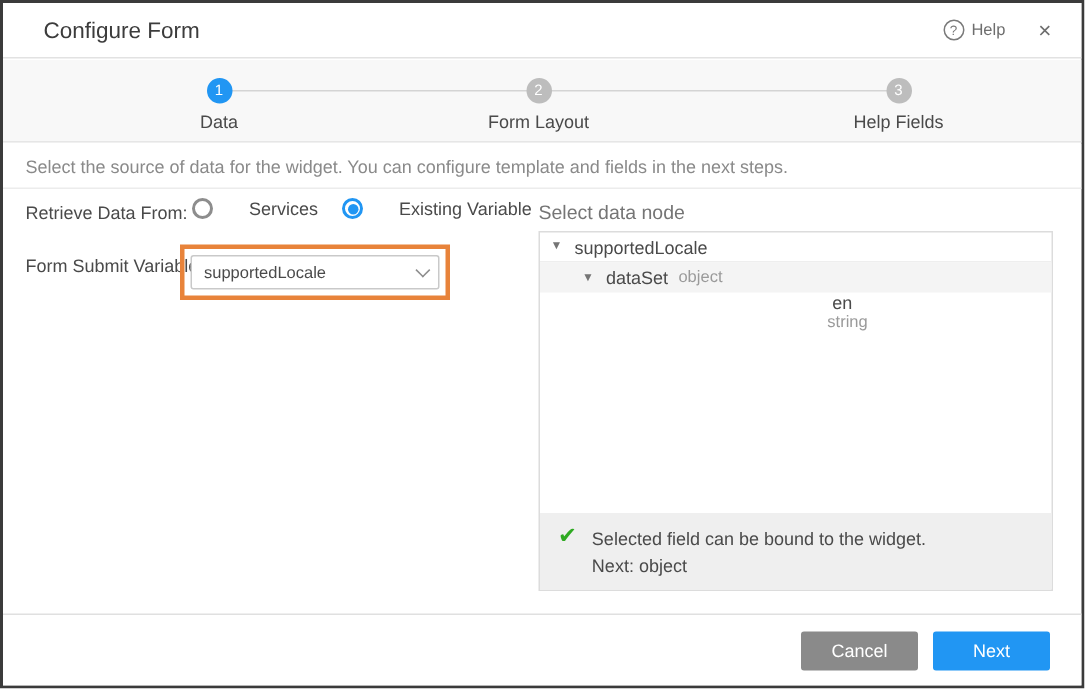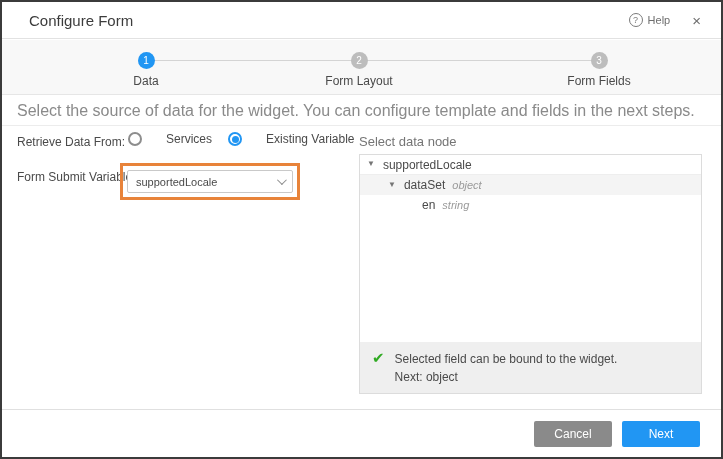--- a/index.html
+++ b/index.html
@@ -64,21 +64,21 @@
   .step.active .step-circle { background: #2196f3; }
   .step-label { margin-top: 5px; font-size: 12px; color: #4a4a4a; }
 
   
   .description {
     position: absolute; left: 0; top: 94px; right: 0; height: 30px;
     background: #ffffff;
     border-bottom: 1px solid #ececec;
     display: flex; align-items: center;
     padding: 0 15px;
-    font-size: 16px; color: #8a8a8a;
+    font-size: 12px; color: #8a8a8a;
   }
 
   
   .field-label { position: absolute; font-size: 12px; color: #4a4a4a; }
   .lbl-retrieve { left: 15px; top: 133px; }
   .lbl-submit { left: 15px; top: 168px; }
 
   .radio-group {
     position: absolute; left: 126px; top: 130px;
     display: flex; align-items: center; gap: 16px;
@@ -130,26 +130,26 @@
     background: #ffffff;
     display: flex; flex-direction: column;
   }
   .tree-row {
     height: 20px; display: flex; align-items: center;
     font-size: 12px; color: #4a4a4a;
     flex: 0 0 auto;
   }
   .tree-row.root { border-bottom: 1px solid #eeeeee; padding-left: 7px; }
   .tree-row.selected { background: #f4f4f4; padding-left: 28px; }
-  .tree-row.leaf { padding-left: 62px; }
+  .tree-row.leaf { padding-left: 62px; flex-direction: column; }
   .tree-caret {
     font-size: 8px; color: #757575; margin-right: 8px;
     display: inline-block; transform: translateY(-1px);
   }
-  .tree-type { font-size: 11px; font-style: italic; color: #9a9a9a; margin-left: 7px; }
+  .tree-type { font-size: 11px; color: #9a9a9a; margin-left: 7px; }
   .tree-spacer { flex: 1 1 auto; }
 
   .validation-box {
     flex: 0 0 auto;
     height: 51px;
     background: #efefef;
     display: flex;
     padding: 8px 10px 0 12px;
   }
   .check-icon {
@@ -197,21 +197,21 @@
     <div class="step step-1 active">
       <div class="step-circle">1</div>
       <div class="step-label">Data</div>
     </div>
     <div class="step step-2">
       <div class="step-circle">2</div>
       <div class="step-label">Form Layout</div>
     </div>
     <div class="step step-3">
       <div class="step-circle">3</div>
-      <div class="step-label">Form Fields</div>
+      <div class="step-label">Help Fields</div>
     </div>
   </div>
 
   <div class="description">Select the source of data for the widget. You can configure template and fields in the next steps.</div>
 
   <div class="field-label lbl-retrieve">Retrieve Data From:</div>
 
   <div class="radio-group">
     <div class="radio-option">
       <span class="radio-circle">

